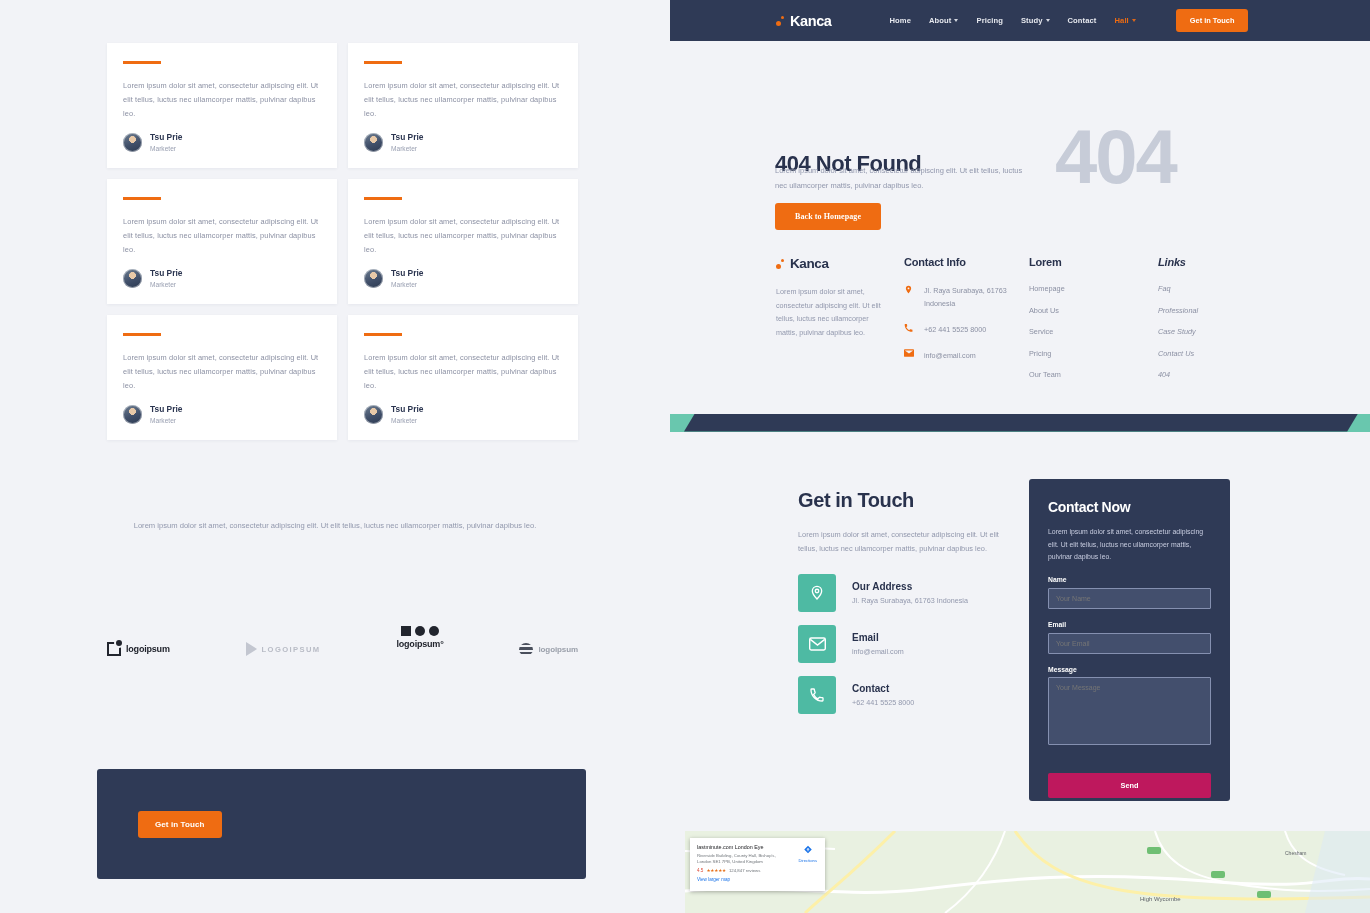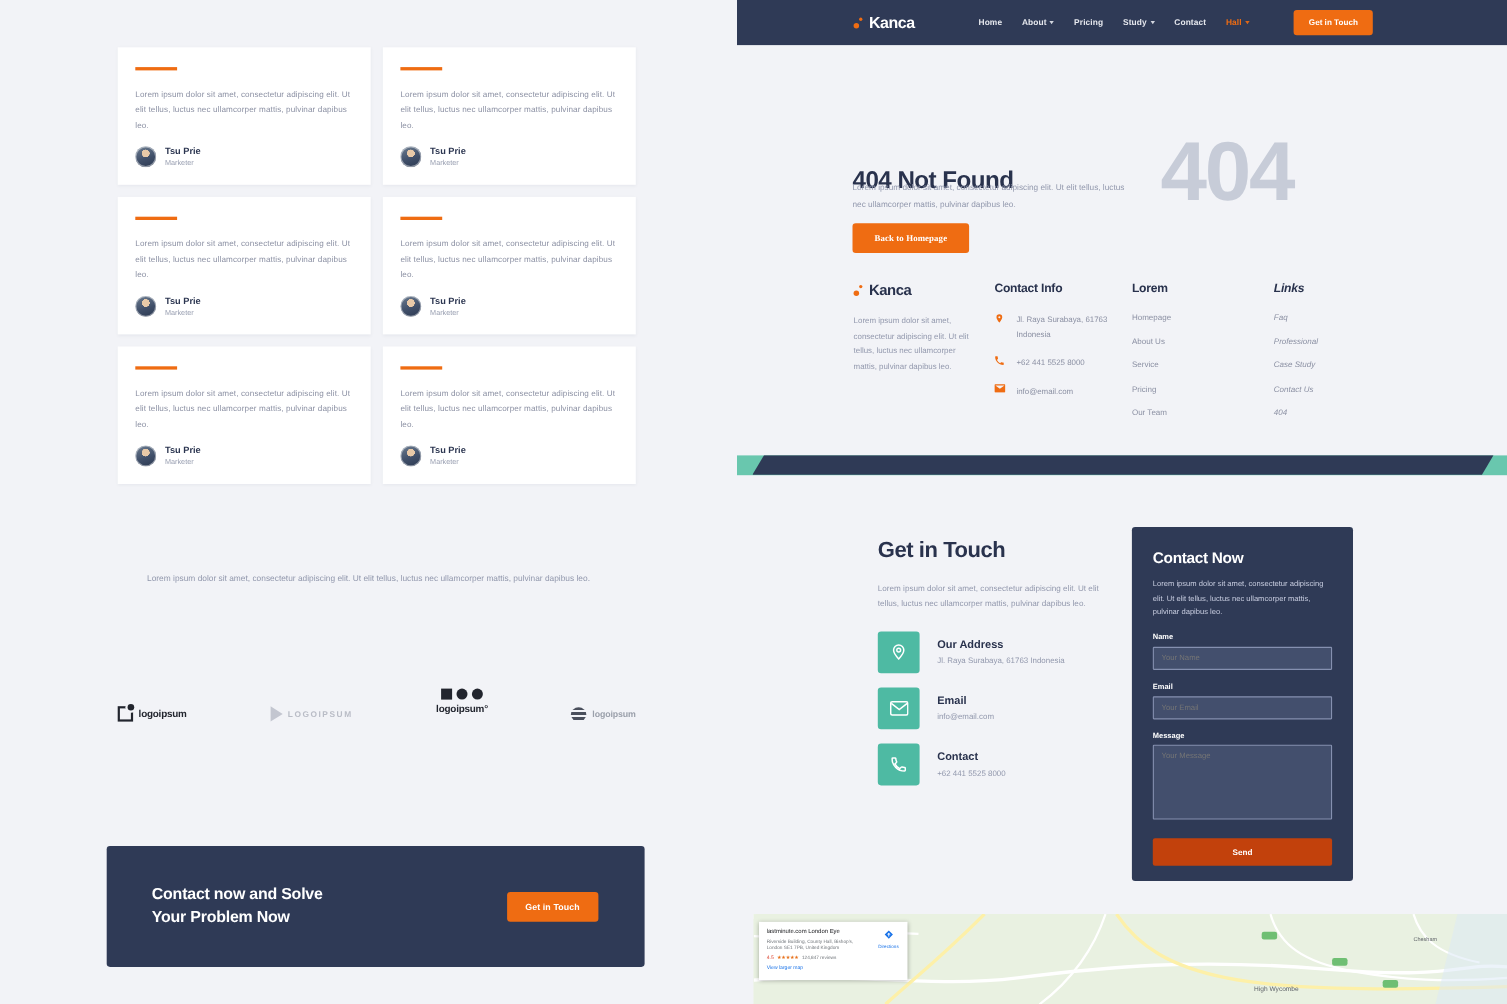--- a/index.html
+++ b/index.html
@@ -217,21 +217,21 @@
     display: block; color: #fff; font-size: 6.8px; font-weight: bold;
     margin: 12px 0 4px;
   }
   .f-input, .f-area {
     width: 100%; background: #54608090; border: 1px solid #8590b0;
     color: #b9c1d6; font-size: 7px; font-family: inherit;
     padding: 6px 7px; border-radius: 1px; outline: none;
   }
   .f-area { height: 68px; resize: none; }
   .f-send {
-    width: 100%; margin-top: 12px; background: #c2410c; color: #fff;
+    width: 100%; margin-top: 24px; background: #be185d; color: #fff;
     border: 0; border-radius: 2px; font-size: 7.4px; font-weight: bold;
     padding: 8px 0; cursor: pointer; font-family: inherit;
   }
 
   
   .map {
     position: absolute; left: 15px; top: 831px; width: 685px; height: 82px;
     background:
       linear-gradient(115deg, rgba(255,255,255,.5) 0 2px, transparent 2px 9px),
       linear-gradient(#e8f1df, #eaf2e2);
@@ -350,24 +350,20 @@
           </span>
         <span class="logo-text">logoipsum°</span>
       </div>
       <div class="logo-item">
         <span class="mark-wave"></span>
         <span class="logo-text gray" style="letter-spacing:-.1px;font-size:8px;color:#9ba0ab">logoipsum</span>
       </div>
     </div>
 
     <div class="cta-banner">
-      <h3>
-        <span>Contact now and Solve</span><br>
-        <span>Your Problem Now</span>
-      </h3>
       <button class="btn-orange">Get in Touch</button>
     </div>
   </div>
 
   <div class="right-panel">
 
     <div class="navbar">
       <div class="brand">
         <span class="brand-dots">
             <i></i>

